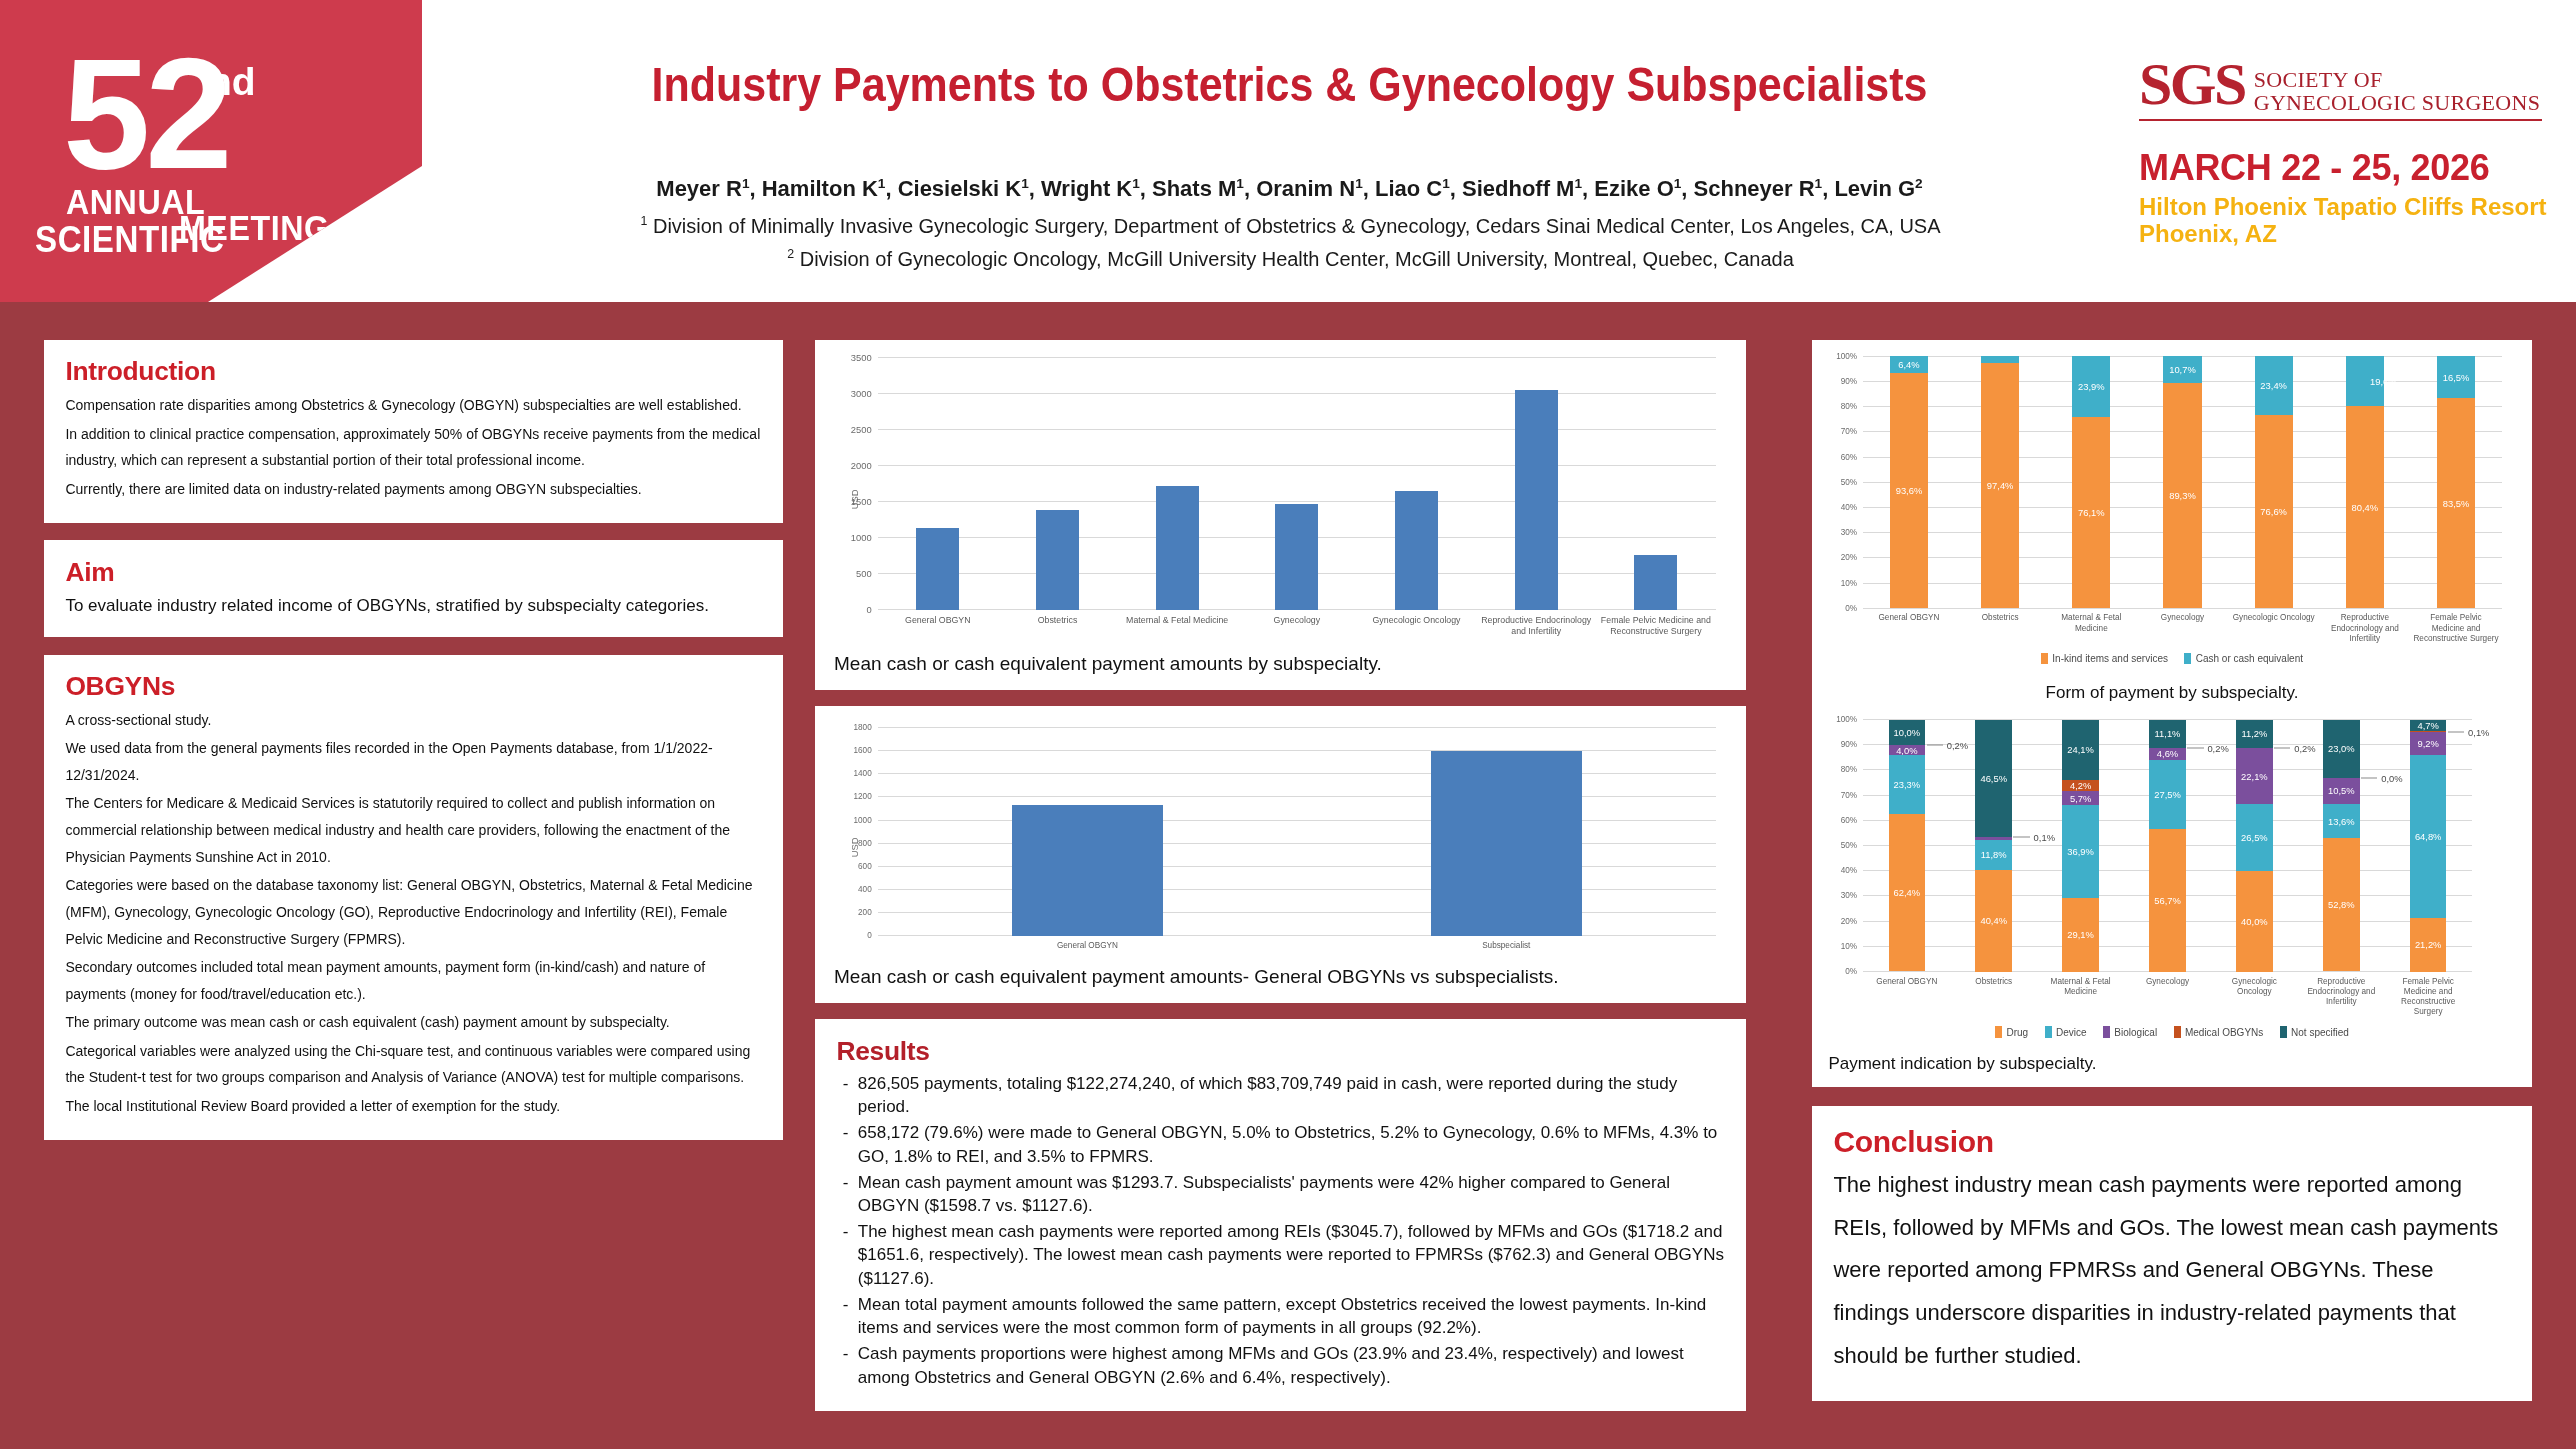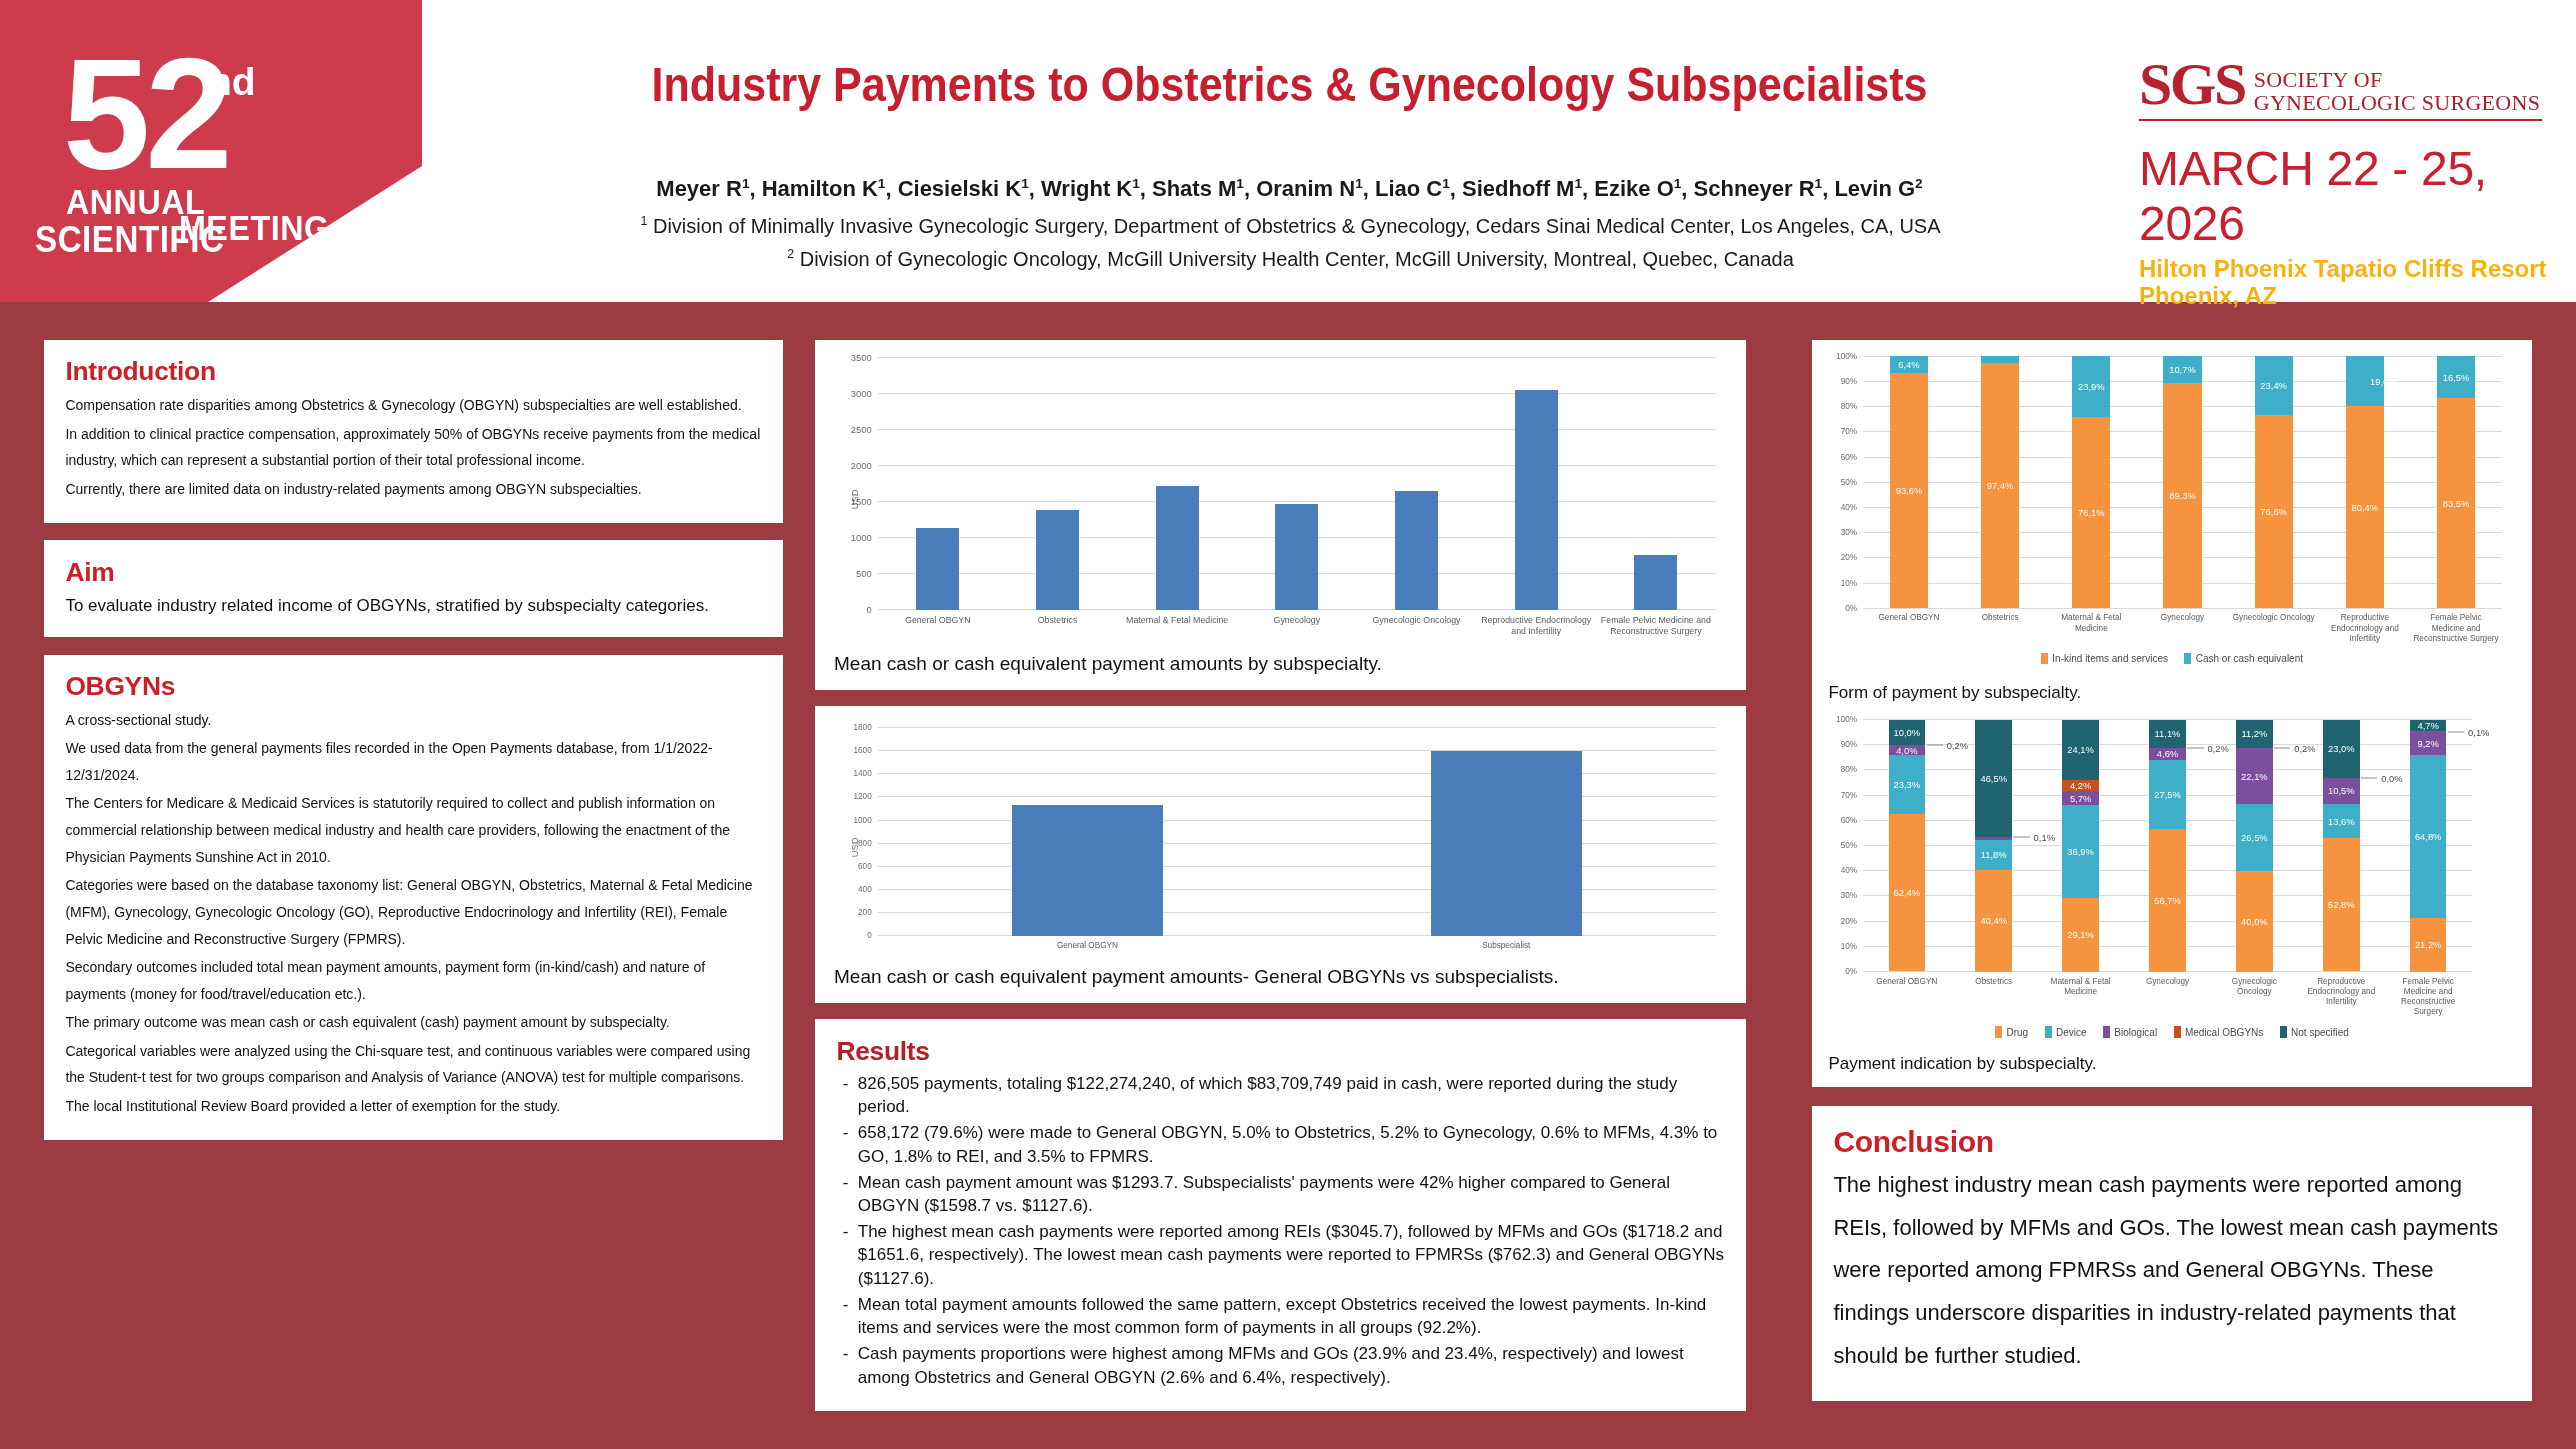--- a/index.html
+++ b/index.html
@@ -77,21 +77,21 @@
     font-size: 60px; font-weight: 700; color: #b5232f; line-height: 0.82;
     letter-spacing: -2.5px;
   }
   .sgs-sub {
     font-family: "Liberation Serif", serif;
     font-size: 22px; color: #a8202c; line-height: 1.08; padding-top: 7.6px;
     letter-spacing: 0.3px;
   }
   .sgs-rule { width: 403px; height: 1.9px; background: #b5232f; margin-top: 3.8px; }
   .sgs-date {
-    margin-top: 20px; font-size: 48px; font-weight: 400; color: #c8202e;
+    margin-top: 26px; font-size: 36px; font-weight: 700; color: #c8202e;
     letter-spacing: -0.3px;
   }
   .sgs-venue { margin-top: 3.8px; font-size: 24px; font-weight: 700; color: #f5b211; line-height: 1.15; }
 
   
   .col { position: absolute; }
   .card { background: #ffffff; }
   .card-pad { padding: 16.4px 21.4px 19px 21.4px; }
   h2.sec {
     color: #cc1f28; font-size: 26.4px; font-weight: 700; margin-bottom: 5px;
@@ -478,21 +478,21 @@
             <div class="legend-item">
               <span class="swatch" style="background: rgb(245, 147, 62);"></span>
               <span>In-kind items and services</span>
             </div>
             <div class="legend-item">
               <span class="swatch" style="background: rgb(63, 175, 201);"></span>
               <span>Cash or cash equivalent</span>
             </div>
           </div>
       </div>
-      <div class="caption-sm" style="margin-top:19px;">Form of payment by subspecialty.</div>
+      <div class="caption-sm" style="margin-top:19px;text-align:center;">Form of payment by subspecialty.</div>
 
       <div style="height:16.4px"></div>
 
       <div class="chart-box">
         <div class="plot" id="plot4" style="height:252px; margin-left:35px; margin-right:44px; position:relative;">
             <div class="gridline" style="bottom: 0%;">
               <div class="ytick sm">0%</div>
             </div>
             <div class="gridline" style="bottom: 10%;">
               <div class="ytick sm">10%</div>

